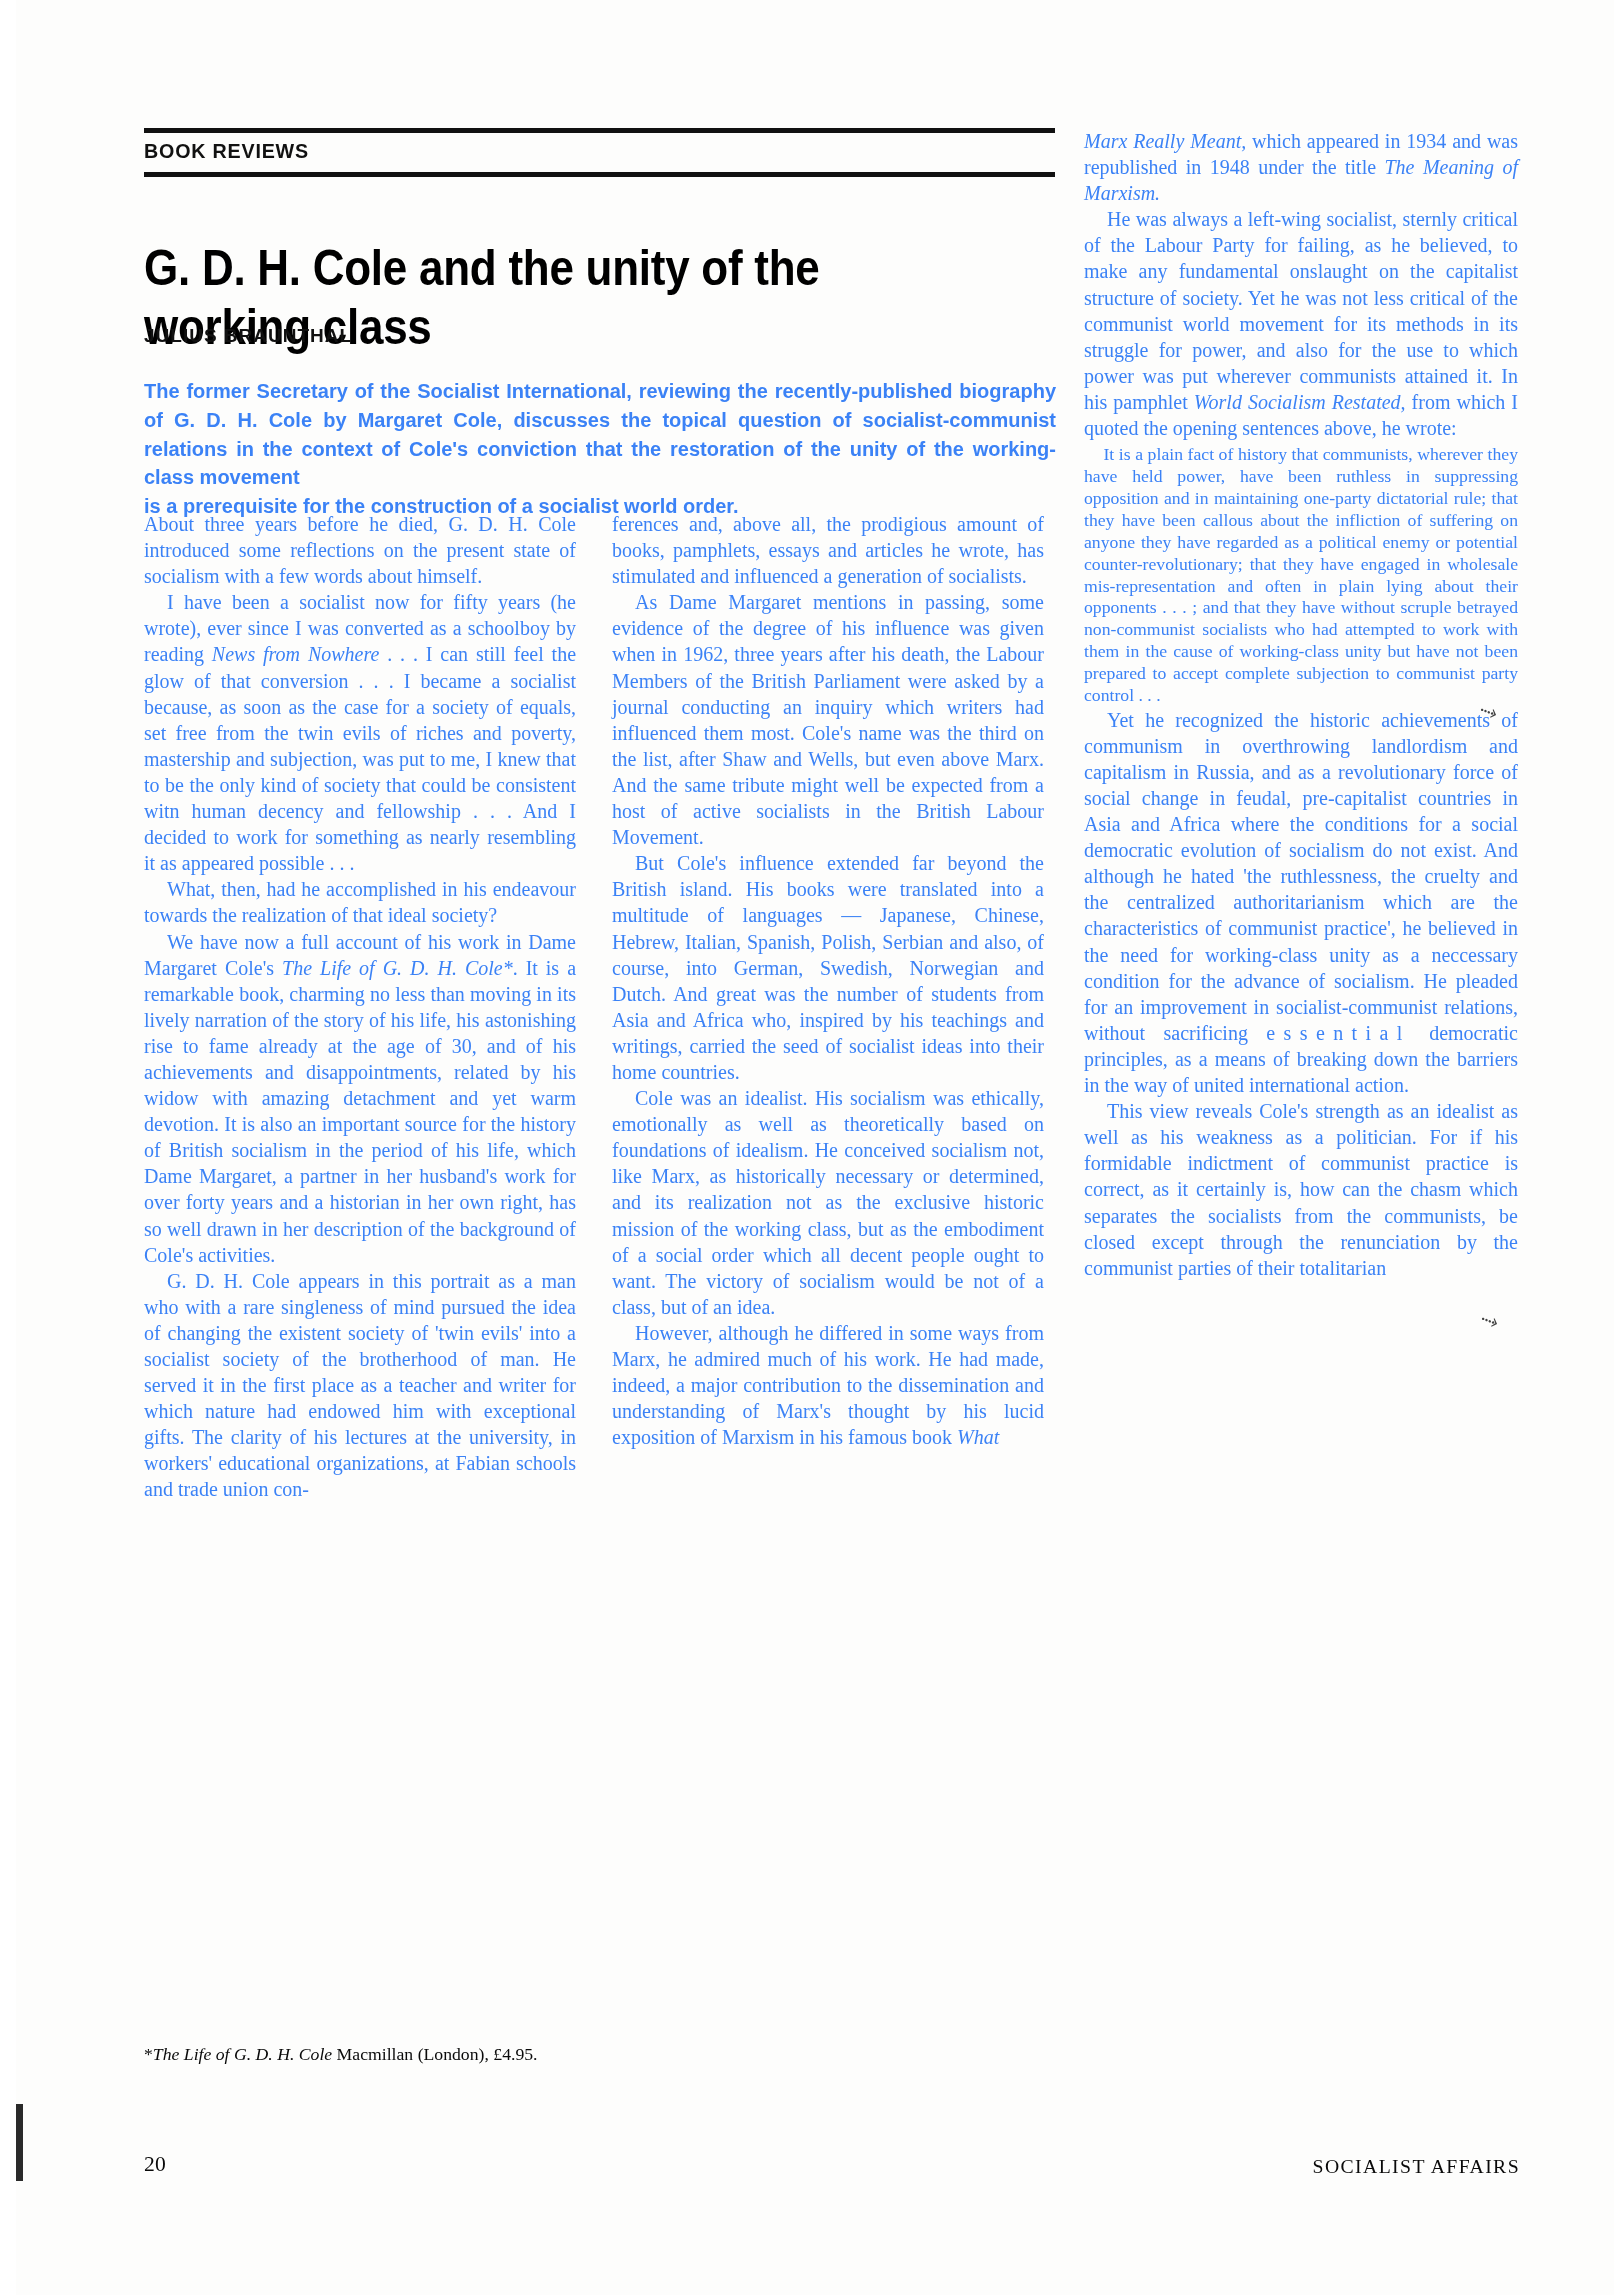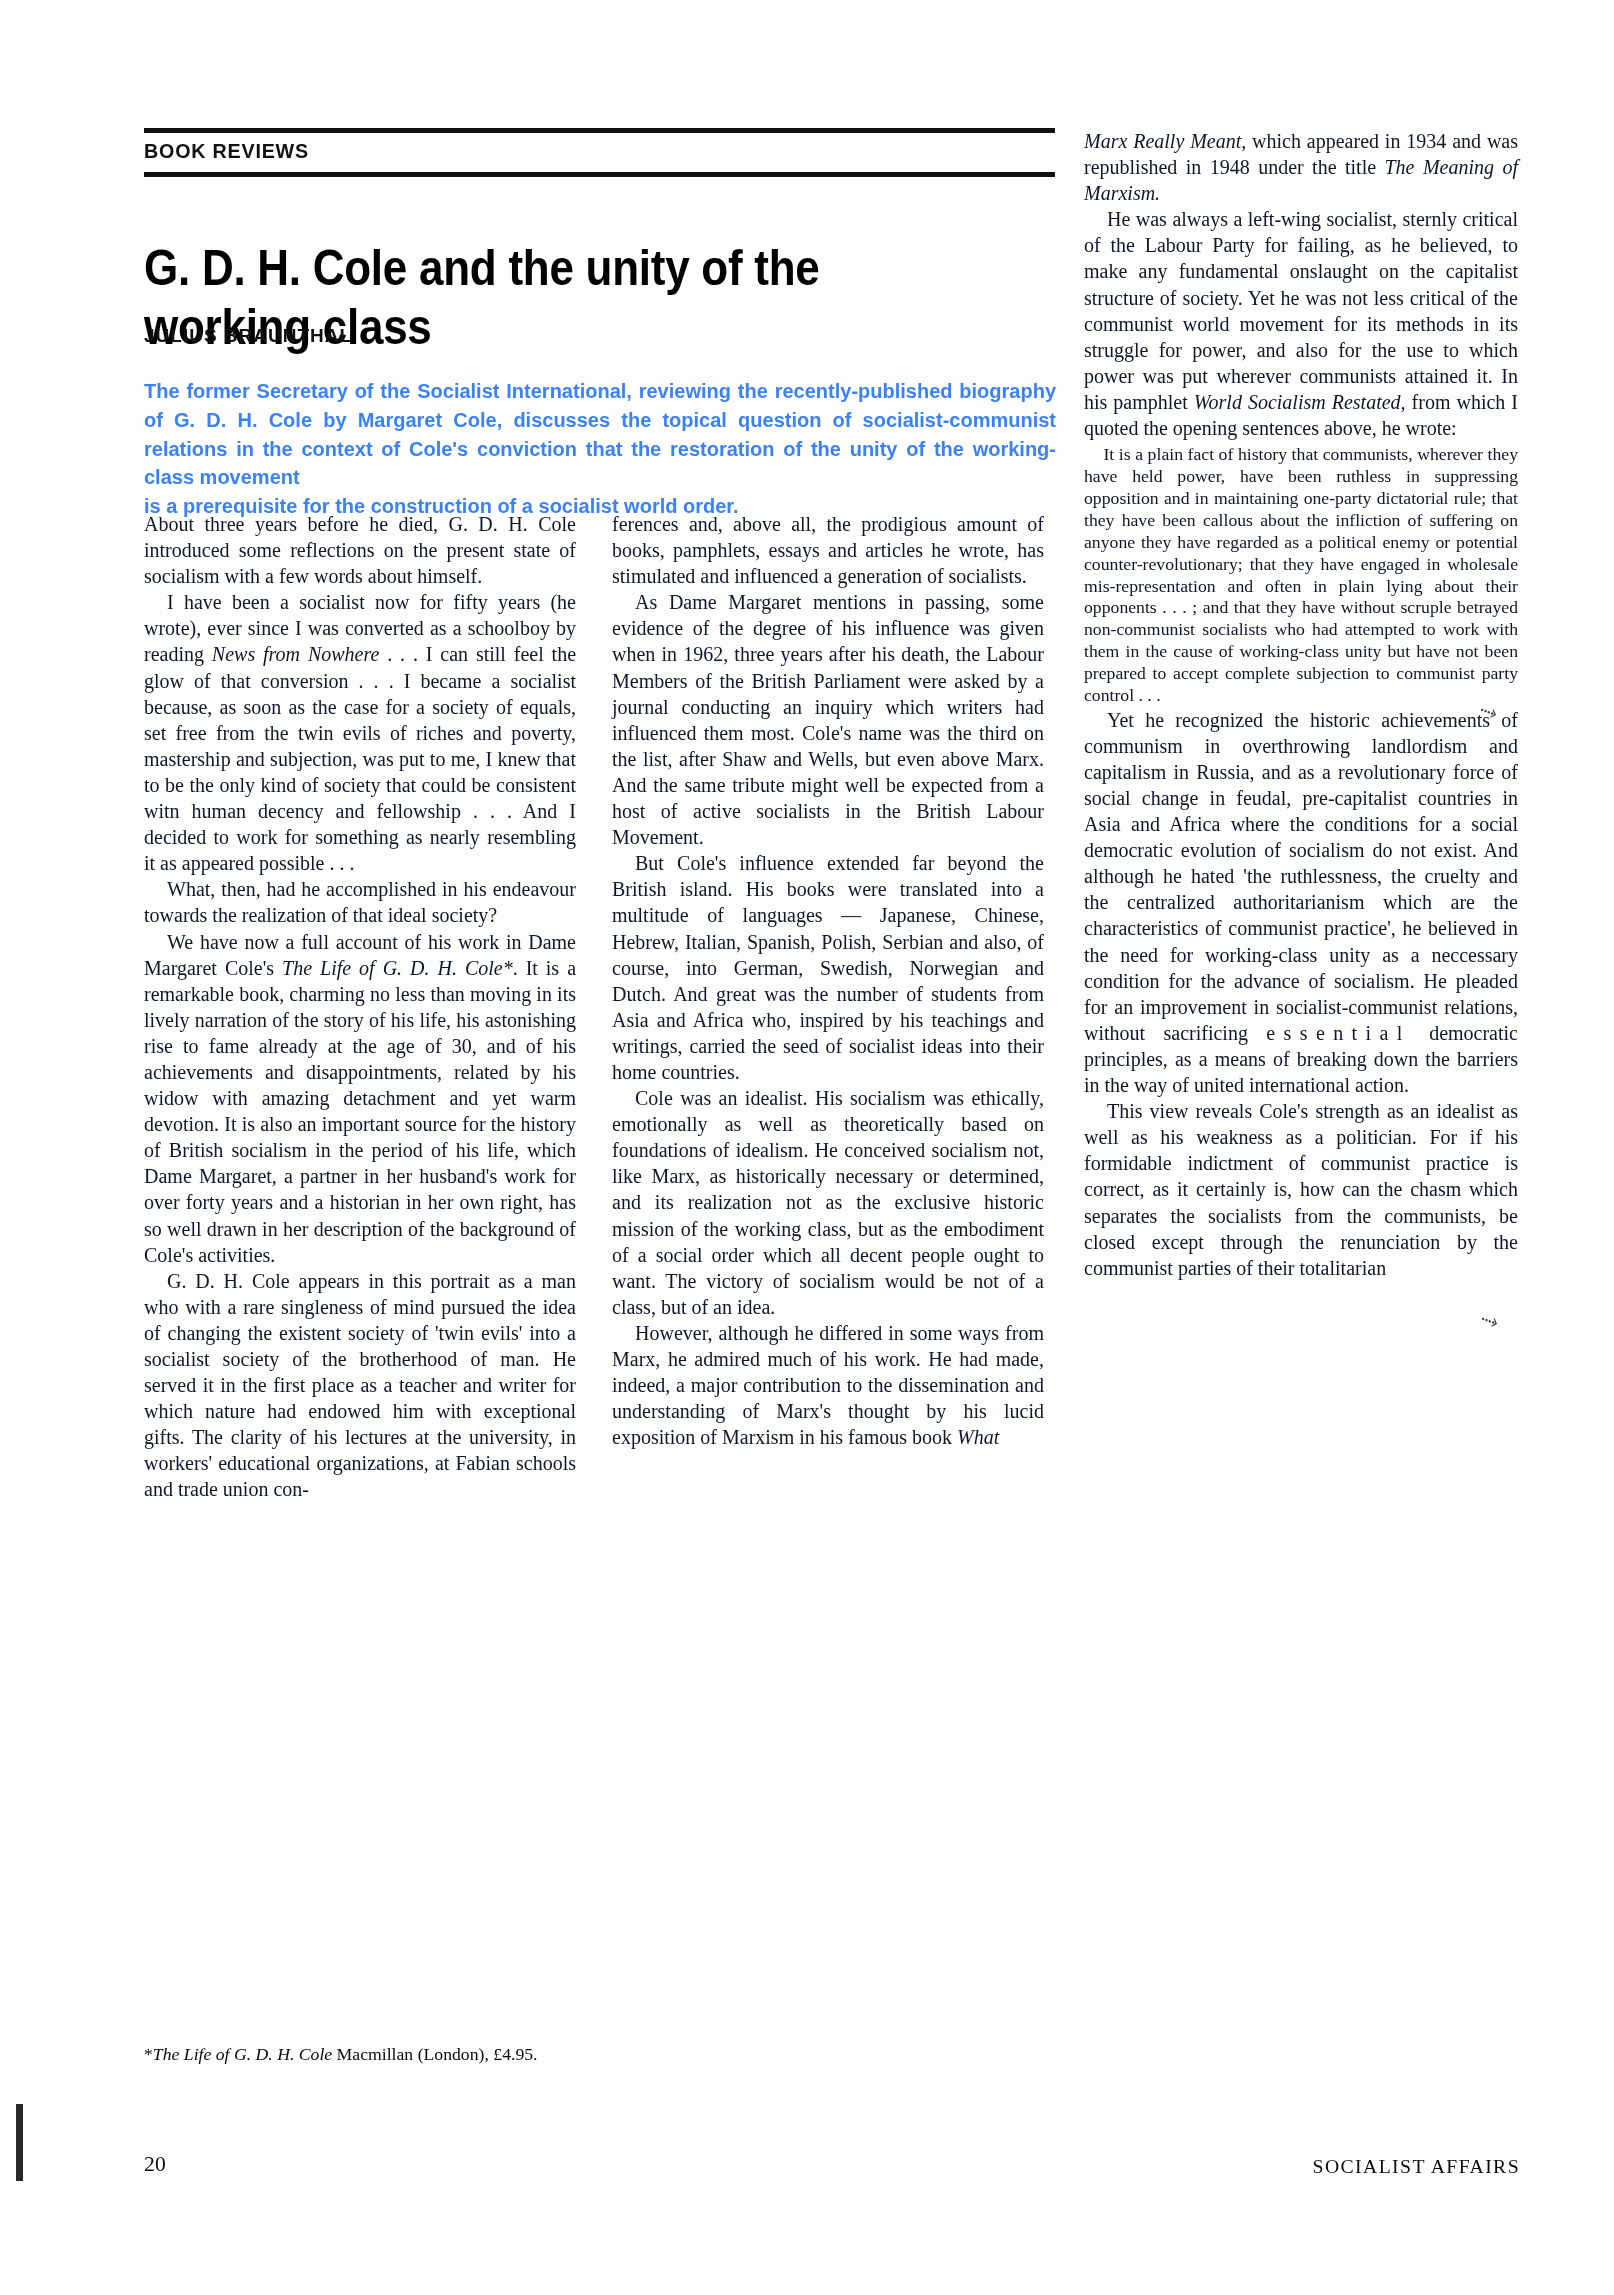--- a/index.html
+++ b/index.html
@@ -112,21 +112,21 @@
   
   .col {
     position: absolute;
     top: 383px;
     width: 432px;
     font-size: 20px;
     line-height: 1.305;
     text-align: justify;
     text-justify: inter-word;
     hyphens: none;
-    color: #0f172a;
+    color: #3b82f6;
   }
   .col-1 { left: 0px; }
   .col-2 { left: 468px; }
   .col-3 {
     left: 940px;
     top: 0px;
     width: 434px;
   }
   .col p {
     margin: 0;

